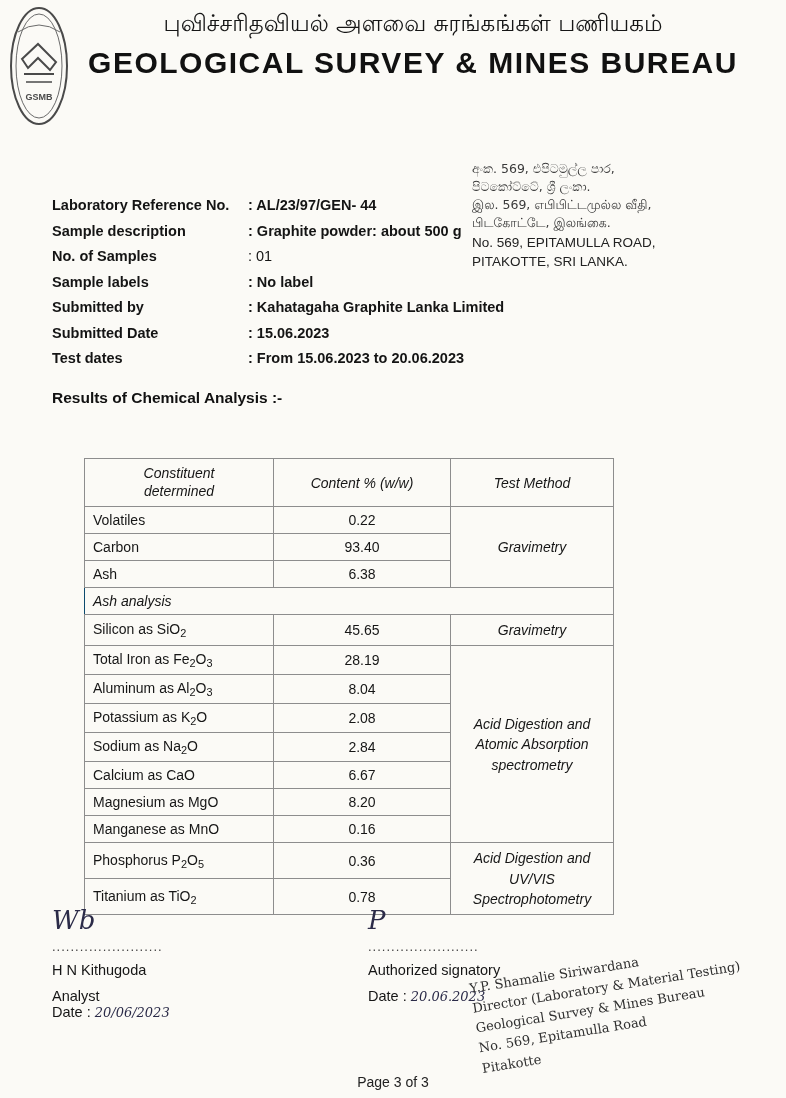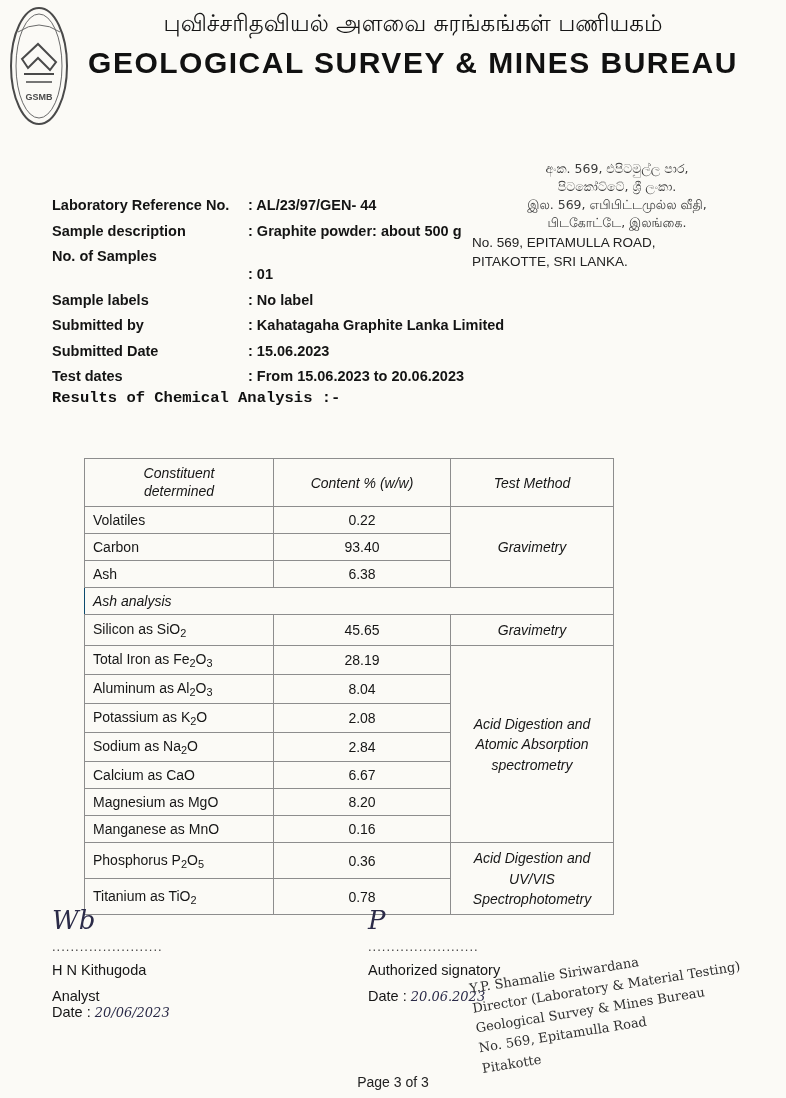--- a/index.html
+++ b/index.html
@@ -62,21 +62,20 @@
     top: 160px;
     width: 290px;
     font-size: 13px;
     line-height: 1.45;
     color: #2b2b2b;
   }
   .address .si, .address .ta {
     font-family: "DejaVu Sans", sans-serif;
     font-size: 12.5px;
     color: #3a3a3a;
-    text-align: center;
   }
   .address .en {
     font-size: 13.5px;
     color: #222;
   }
   
   .meta {
     position: absolute;
     left: 52px;
     top: 196px;
@@ -98,21 +97,20 @@
     color: #141414;
   }
   
   .results-heading {
     position: absolute;
     left: 52px;
     top: 389px;
     font-size: 15.5px;
     font-weight: bold;
     color: #111;
-    font-family: Liberation Mono, monospace;
   }
   
   .table-wrap {
     position: absolute;
     left: 84px;
     top: 414px;
     width: 530px;
     margin-top: 44px;
   }
   table.analysis {
@@ -268,21 +266,21 @@
       <div class="meta-row">
         <div class="meta-label">Laboratory Reference No.</div>
         <div class="meta-value bold" style="font-weight: bold;">: AL/23/97/GEN- 44</div>
       </div>
       <div class="meta-row">
         <div class="meta-label">Sample description</div>
         <div class="meta-value bold" style="font-weight: bold;">: Graphite powder: about 500 g</div>
       </div>
       <div class="meta-row">
         <div class="meta-label">No. of Samples</div>
-        <div class="meta-value bold" style="font-weight: bold; margin-top: 18px;">: 01</div>
+        <div class="meta-value bold" style="font-weight: normal;">: 01</div>
       </div>
       <div class="meta-row">
         <div class="meta-label">Sample labels</div>
         <div class="meta-value bold" style="font-weight: bold;">: No label</div>
       </div>
       <div class="meta-row">
         <div class="meta-label">Submitted by</div>
         <div class="meta-value bold" style="font-weight: bold;">: Kahatagaha Graphite Lanka Limited</div>
       </div>
       <div class="meta-row">

